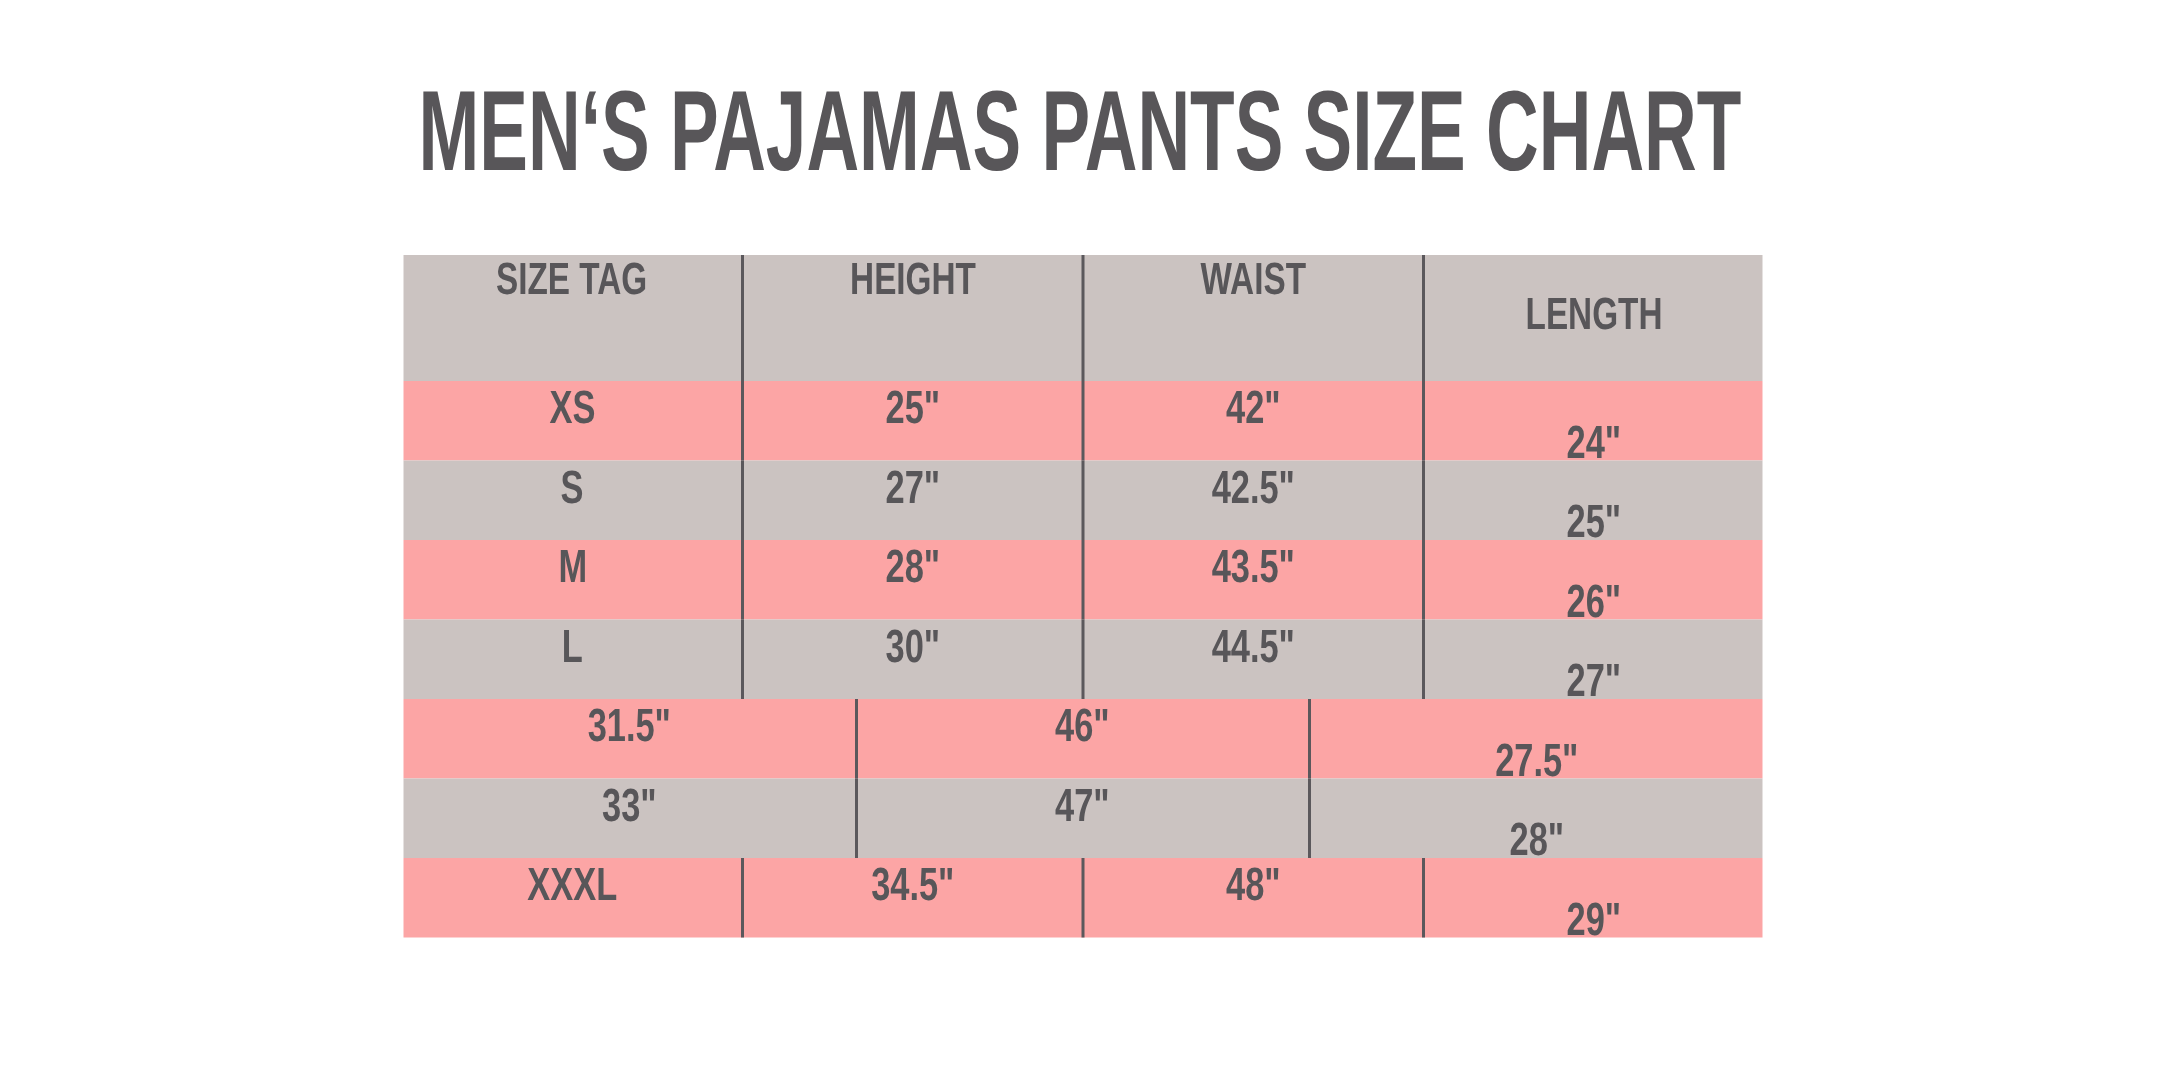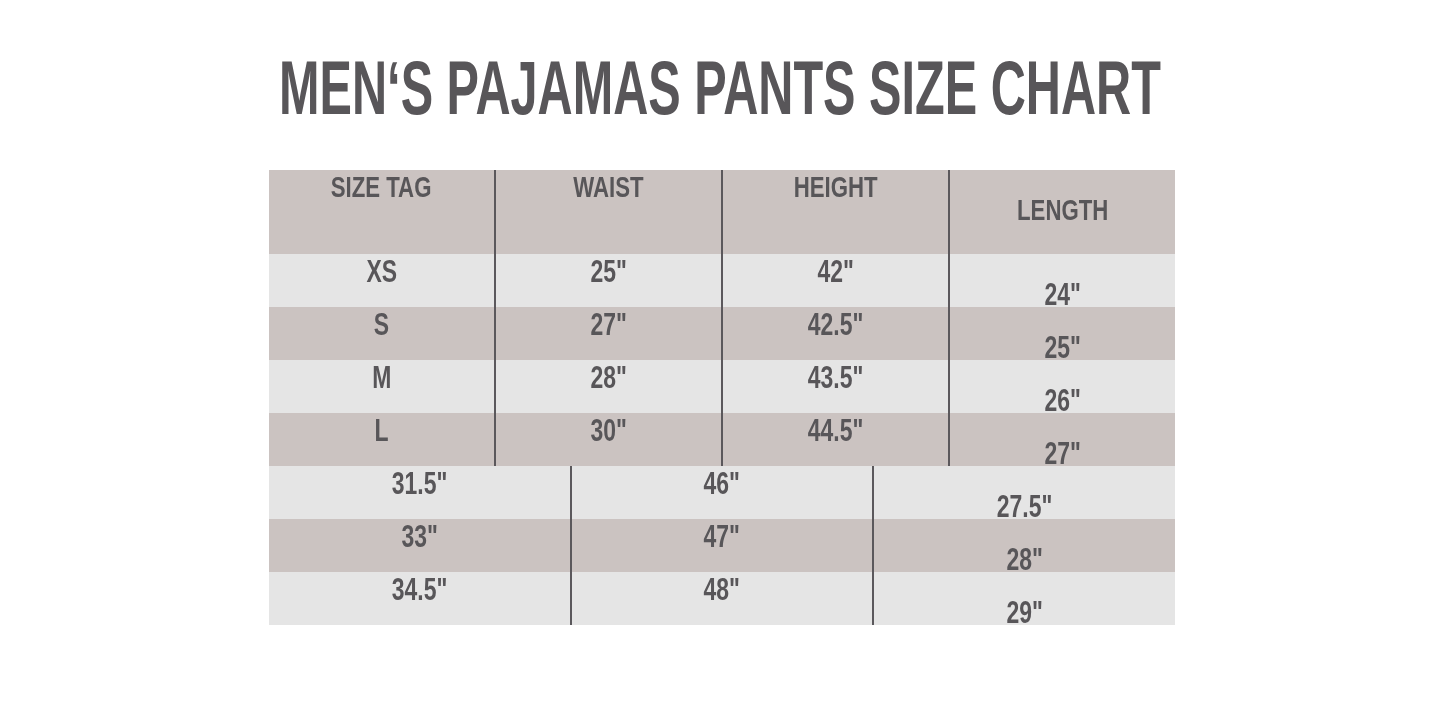--- a/index.html
+++ b/index.html
@@ -30,21 +30,21 @@
   .size-table {
     position: absolute;
     left: 269px; top: 170px;
     width: 906px;
   }
   .row {
     display: flex;
     width: 100%;
   }
   .row.header { height: 84px; background: #cbc3c1; }
-  .row.data { height: 53px; background: #e5e5e5; }
+  .row.data { height: 53px; background: #fca5a5; }
   .row.data.band { background: #cbc3c1; }
   .cell {
     flex: 1 1 0;
     display: flex;
     align-items: flex-start;
     justify-content: center;
     border-right: 2px solid #5b585c;
     overflow: visible;
   }
   .cell:last-child { border-right: none; margin-top: 23px; }
@@ -66,24 +66,24 @@
   <h1 class="title">MEN‘S PAJAMAS PANTS SIZE CHART</h1>
 </div>
 
 <div class="size-table">
 
   <div class="row header">
     <div class="cell">
         <span class="tx">SIZE TAG</span>
       </div>
     <div class="cell">
-        <span class="tx">WAIST</span>
+        <span class="tx">HEIGHT</span>
       </div>
     <div class="cell">
-        <span class="tx">HEIGHT</span>
+        <span class="tx">WAIST</span>
       </div>
     <div class="cell">
         <span class="tx">LENGTH</span>
       </div>
   </div>
 
   <div class="row data">
     <div class="cell">
         <span class="tx">XS</span>
       </div>
@@ -162,20 +162,23 @@
     <div class="cell">
         <span class="tx">47"</span>
       </div>
     <div class="cell">
         <span class="tx">28"</span>
       </div>
   </div>
 
   <div class="row data">
     <div class="cell">
+        <span class="tx">XXXL</span>
+      </div>
+    <div class="cell">
         <span class="tx">34.5"</span>
       </div>
     <div class="cell">
         <span class="tx">48"</span>
       </div>
     <div class="cell">
         <span class="tx">29"</span>
       </div>
   </div>
 

